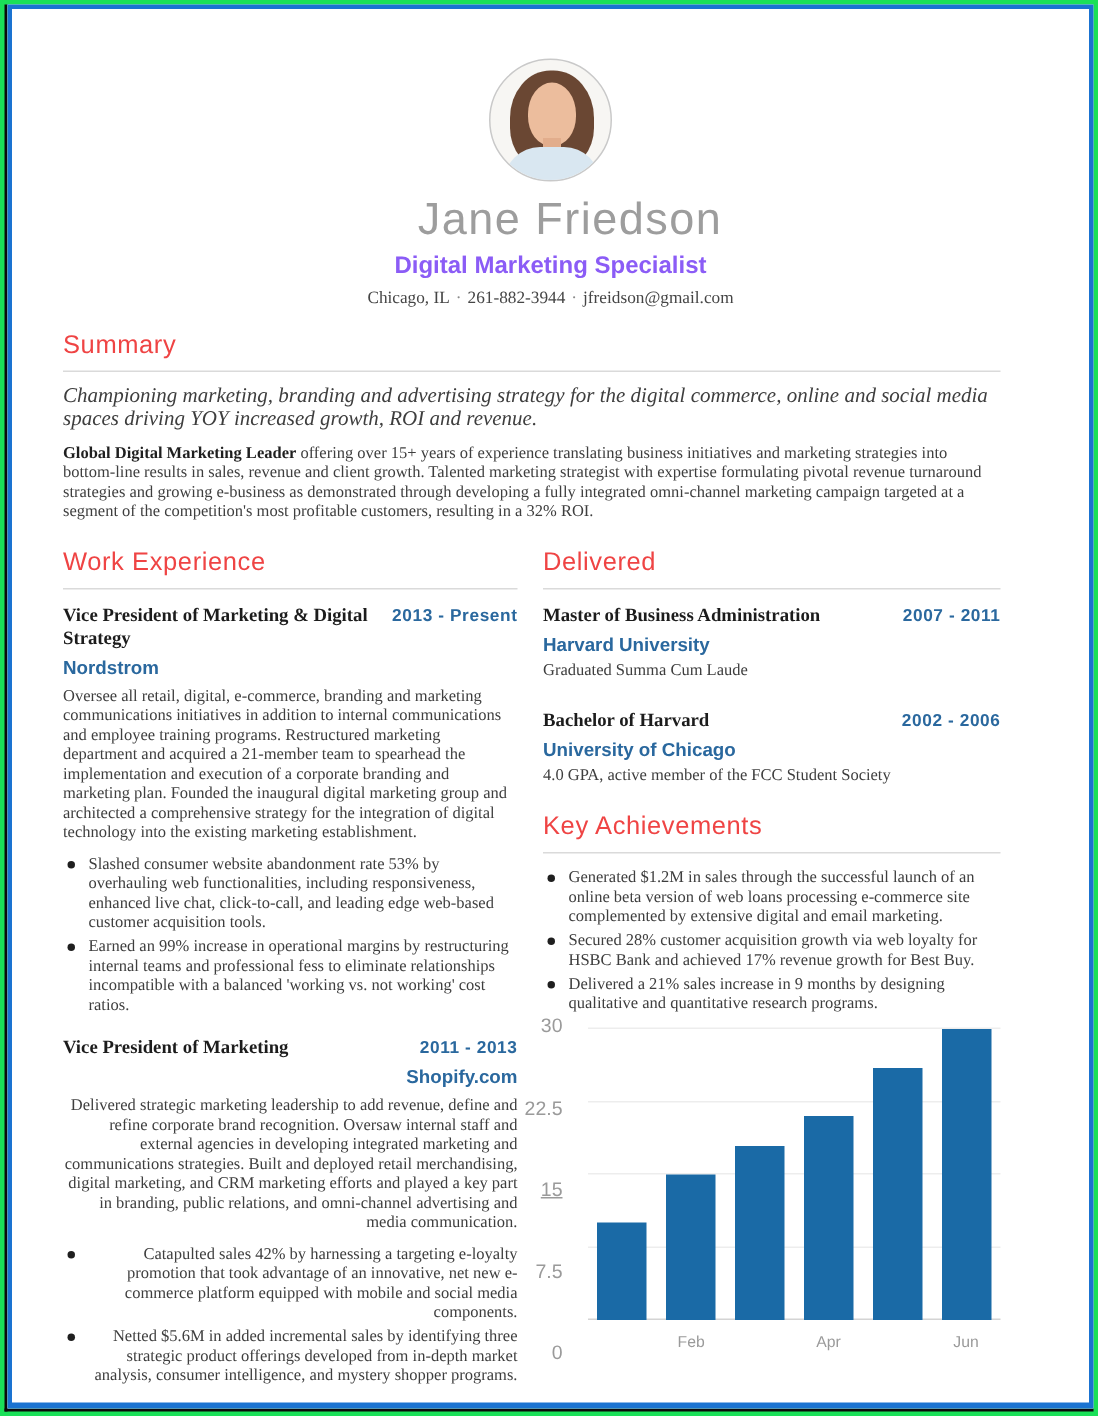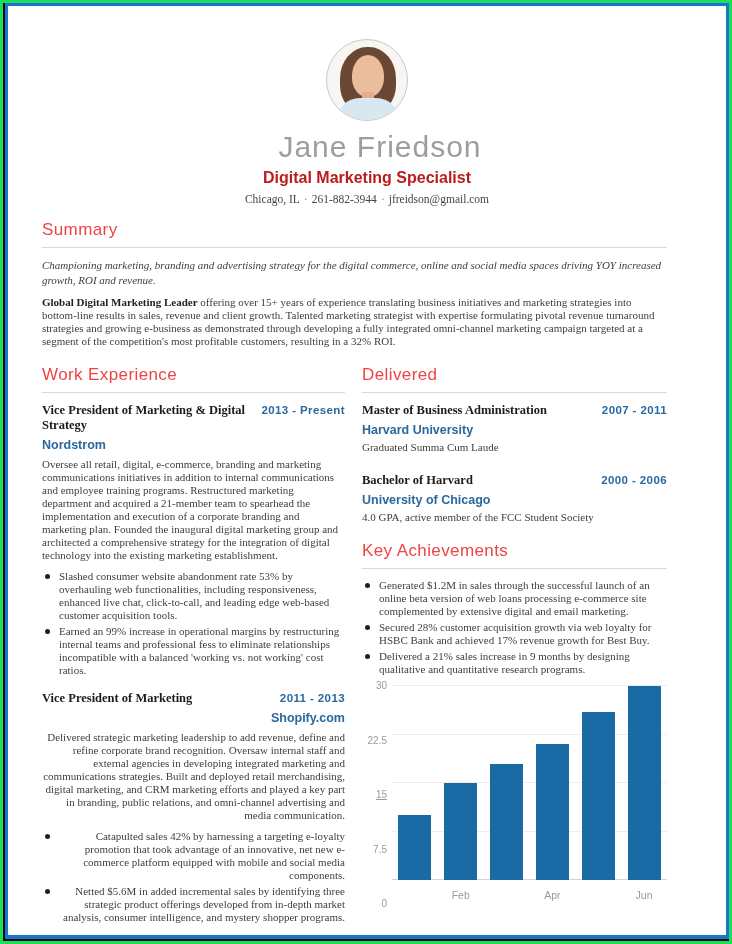--- a/index.html
+++ b/index.html
@@ -10,29 +10,29 @@
   .page { width:100%; height:100%; background:#ffffff; border:3px solid #1a73d1; border-bottom-width:4px; overflow:hidden; position:relative; font-family:"Liberation Serif", serif; color:#3e3e3e; }
 
   
   .header { text-align:center; padding-top:33px; }
   .avatar { width:82px; height:82px; border-radius:50%; border:1px solid #c9c9c9; margin:0 auto; overflow:hidden; position:relative; background:#f7f6f3; }
   .avatar .hair { position:absolute; left:13px; top:7px; width:56px; height:66px; background:#6a4733; border-radius:48% 48% 42% 42%; }
   .avatar .face { position:absolute; left:25px; top:15px; width:32px; height:42px; background:#ecbd9d; border-radius:50% 50% 46% 46%; }
   .avatar .neck { position:absolute; left:35px; top:52px; width:12px; height:14px; background:#e2ad8c; }
   .avatar .shirt { position:absolute; left:9px; bottom:-8px; width:64px; height:30px; background:#d9e7f1; border-radius:24px 24px 0 0; }
   .name { font-family:"Liberation Sans", sans-serif; font-weight:300; font-size:30px; color:#9d9d9d; letter-spacing:1px; margin-top:9px;padding-left:26px; }
-  .job-title { font-family:"Liberation Sans", sans-serif; font-weight:700; font-size:16px; color:#b91c1c; margin-top:5px; }
+  .job-title { font-family:"Liberation Sans", sans-serif; font-weight:700; font-size:16px; color:#8b5cf6; margin-top:5px; }
   .contact { font-size:11.5px; color:#454545; margin-top:6px; }
   .contact .sep { color:#8a8a8a; padding:0 4px; }
 
   
   .content { padding:15px 59px 0 34px; }
   .sec-h { font-family:"Liberation Sans", sans-serif; font-weight:300; font-size:17px; color:#ef4444; letter-spacing:.4px; border-bottom:1px solid #dadada; padding-bottom:7px; margin:0 0 10px 0; }
 
-  .tagline { font-style:italic; font-size:11px; line-height:14.5px; margin:2px 0 9px 0; color:#3e3e3e; }
+  .tagline { font-style:italic; font-size:14px; line-height:14.5px; margin:2px 0 9px 0; color:#3e3e3e; }
   .lead { font-size:11px; line-height:13px; margin:0; }
   .lead b { color:#1f1f1f; }
 
   .columns { display:flex; margin-top:17px; }
   .col-left  { width:303px; flex:0 0 303px; }
   .col-gap   { width:17px; flex:0 0 17px; }
   .col-right { flex:1; min-width:0; }
 
   .entry-head { display:flex; justify-content:space-between; align-items:baseline; }
   .entry-title { font-size:12.5px; font-weight:700; color:#1c1c1c; }
@@ -45,21 +45,21 @@
   ul.dots li { position:relative; padding-left:17px; margin-bottom:3px; }
   ul.dots li::before { content:""; position:absolute; left:3px; top:4px; width:5px; height:5px; border-radius:50%; background:#1f1f1f; }
 
   .job + .job { margin-top:14px;text-align:right; }
   .edu + .edu { margin-top:20px; }
   .section + .section { margin-top:18px; }
 
   
   .chart { display:flex; margin-top:10px; height:218px; }
   .chart-y { position:relative; width:30px; flex:0 0 30px; }
-  .chart-y span { position:absolute; right:5px; font-family:"Liberation Sans", sans-serif; font-size:10px; color:#9a9a9a; }
+  .chart-y span { position:absolute; right:17px; font-family:"Liberation Sans", sans-serif; font-size:13px; color:#9a9a9a; }
   .chart-main { flex:1; display:flex; flex-direction:column; min-width:0; }
   .chart-plot { position:relative; flex:1; }
   .gridline { position:absolute; left:0; right:0; height:1px; background:#ededed; }
   .gridline.zero { background:#d4d4d4; }
   .chart-bars { position:absolute; left:0; right:0; top:0; bottom:0; display:flex; }
   .bar-slot { flex:1; display:flex; justify-content:center; align-items:flex-end; height:100%; }
   .bar { width:33px; }
   .chart-x { display:flex; height:24px; padding-top:9px; }
   .chart-x span { flex:1; text-align:center; font-family:"Liberation Sans", sans-serif; font-size:10.5px; color:#9a9a9a; }
 </style>
@@ -136,21 +136,21 @@
               <span class="entry-title">Master of Business Administration</span>
               <span class="entry-dates">2007 - 2011</span>
             </div>
             <div class="entry-org">Harvard University</div>
             <div class="entry-note">Graduated Summa Cum Laude</div>
           </div>
 
           <div class="edu">
             <div class="entry-head">
               <span class="entry-title">Bachelor of Harvard</span>
-              <span class="entry-dates">2000 - 2006</span>
+              <span class="entry-dates">2002 - 2006</span>
             </div>
             <div class="entry-org">University of Chicago</div>
             <div class="entry-note">4.0 GPA, active member of the FCC Student Society</div>
           </div>
         </div>
 
         <div class="section">
           <h2 class="sec-h">Key Achievements</h2>
           <ul class="dots">
             <li>Generated $1.2M in sales through the successful launch of an online beta version of web loans processing e-commerce site complemented by extensive digital and email marketing.</li>

